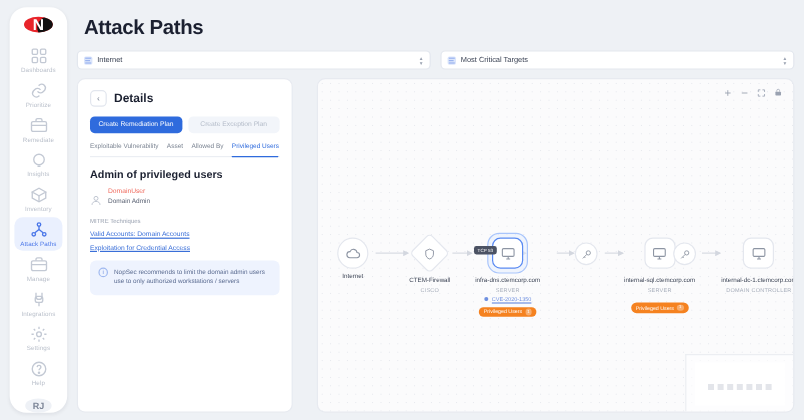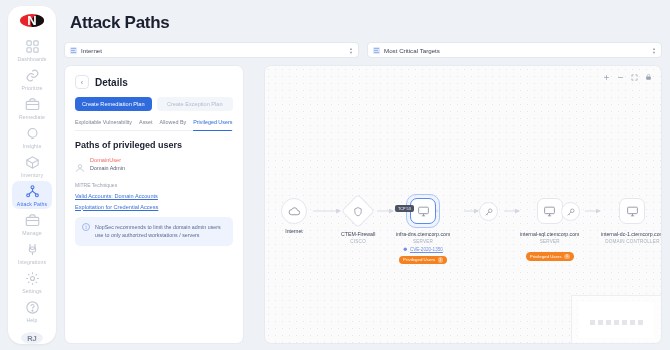--- a/index.html
+++ b/index.html
@@ -345,21 +345,21 @@
           <div class="btn ghost">Create Exception Plan</div>
         </div>
 
         <div class="tabs">
           <div class="tab">Exploitable Vulnerability</div>
           <div class="tab">Asset</div>
           <div class="tab">Allowed By</div>
           <div class="tab active">Privileged Users</div>
         </div>
 
-        <div class="sec-title">Paths of privileged users</div>
+        <div class="sec-title">Admin of privileged users</div>
 
         <div class="user-row">
           <span class="user-ico">
             <svg viewBox="0 0 24 24" fill="none" stroke="currentColor" stroke-width="1.8">
                 <circle cx="12" cy="8" r="4"></circle>
                 <path d="M4 21c0-4.4 3.6-7 8-7s8 2.6 8 7"></path>
               </svg>
           </span>
           <span>
             <span class="user-name" style="display:block">DomainUser</span>

